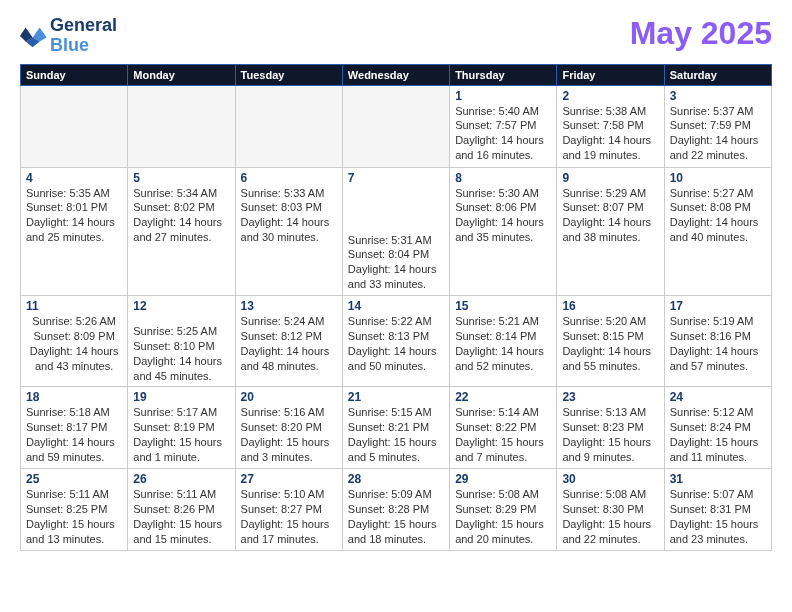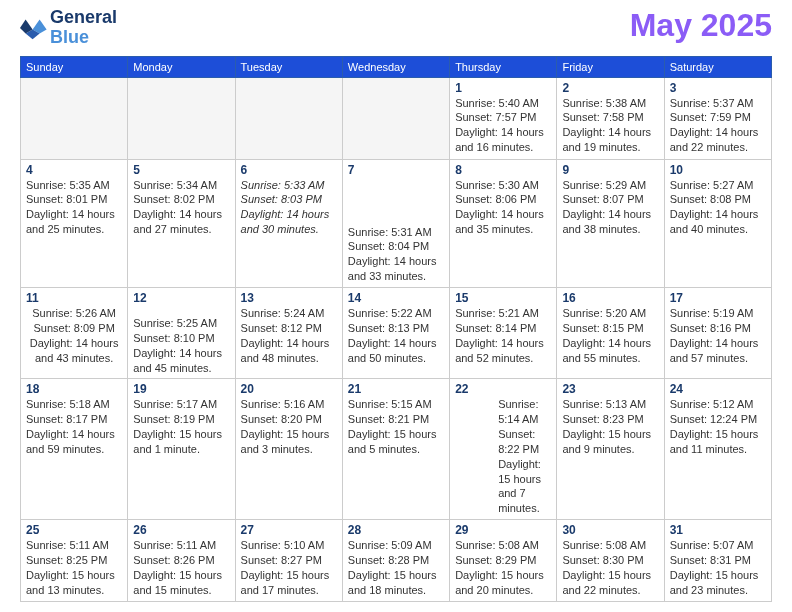--- a/index.html
+++ b/index.html
@@ -6,21 +6,21 @@
     body {
       font-family: Arial, sans-serif;
       background: #fff;
       width: 792px;
       height: 612px;
       overflow: hidden;
     }
     .page {
       width: 792px;
       height: 612px;
-      padding: 8px 20px;
+      padding: 16px 20px;
       background: #fff;
     }
     .header {
       display: flex;
       justify-content: space-between;
       align-items: flex-start;
       margin-bottom: 8px;
     }
     .logo {
       display: flex;
@@ -52,24 +52,24 @@
     .calendar-subtitle {
       font-size: 13px;
       color: #333;
     }
     .calendar {
       width: 100%;
       border-collapse: collapse;
       table-layout: fixed;
     }
     .calendar th {
-      background: #1d4ed8;
+      background: #0f172a;
       color: #fff;
       font-size: 11px;
-      font-weight: normal;
+      font-weight: bold;
       padding: 4px 5px;
       border: 1px solid #2a5cad;
       text-align: left;
     }
     .calendar td {
       border: 1px solid #ccc;
       vertical-align: top;
       padding: 3px 5px;
       width: calc(100% / 7);
       height: 82px;
@@ -164,21 +164,21 @@
           </td>
           <td>
             <div class="day-num">5</div>
             <div class="day-info" style="white-space: pre-line;">Sunrise: 5:34 AM
 Sunset: 8:02 PM
 Daylight: 14 hours
 and 27 minutes.</div>
           </td>
           <td>
             <div class="day-num">6</div>
-            <div class="day-info" style="white-space: pre-line; font-style: italic;">Sunrise: 5:33 AM
+            <div class="day-info" style="white-space: pre-line;">Sunrise: 5:33 AM
 Sunset: 8:03 PM
 Daylight: 14 hours
 and 30 minutes.</div>
           </td>
           <td>
             <div class="day-num">7</div>
             <div class="day-info" style="white-space: pre-line; margin-top: 48px;">Sunrise: 5:31 AM
 Sunset: 8:04 PM
 Daylight: 14 hours
 and 33 minutes.</div>
@@ -280,36 +280,36 @@
           </td>
           <td>
             <div class="day-num">21</div>
             <div class="day-info" style="white-space: pre-line;">Sunrise: 5:15 AM
 Sunset: 8:21 PM
 Daylight: 15 hours
 and 5 minutes.</div>
           </td>
           <td>
             <div class="day-num">22</div>
-            <div class="day-info" style="white-space: pre-line; margin-left: 43px;">Sunrise: 5:14 AM
+            <div class="day-info" style="white-space: pre-line;">Sunrise: 5:14 AM
 Sunset: 8:22 PM
 Daylight: 15 hours
 and 7 minutes.</div>
           </td>
           <td>
             <div class="day-num">23</div>
             <div class="day-info" style="white-space: pre-line;">Sunrise: 5:13 AM
 Sunset: 8:23 PM
 Daylight: 15 hours
 and 9 minutes.</div>
           </td>
           <td>
             <div class="day-num">24</div>
             <div class="day-info" style="white-space: pre-line;">Sunrise: 5:12 AM
-Sunset: 12:24 PM
+Sunset: 8:24 PM
 Daylight: 15 hours
 and 11 minutes.</div>
           </td>
         </tr>
         <tr class="week-row">
           <td>
             <div class="day-num">25</div>
             <div class="day-info" style="white-space: pre-line;">Sunrise: 5:11 AM
 Sunset: 8:25 PM
 Daylight: 15 hours

